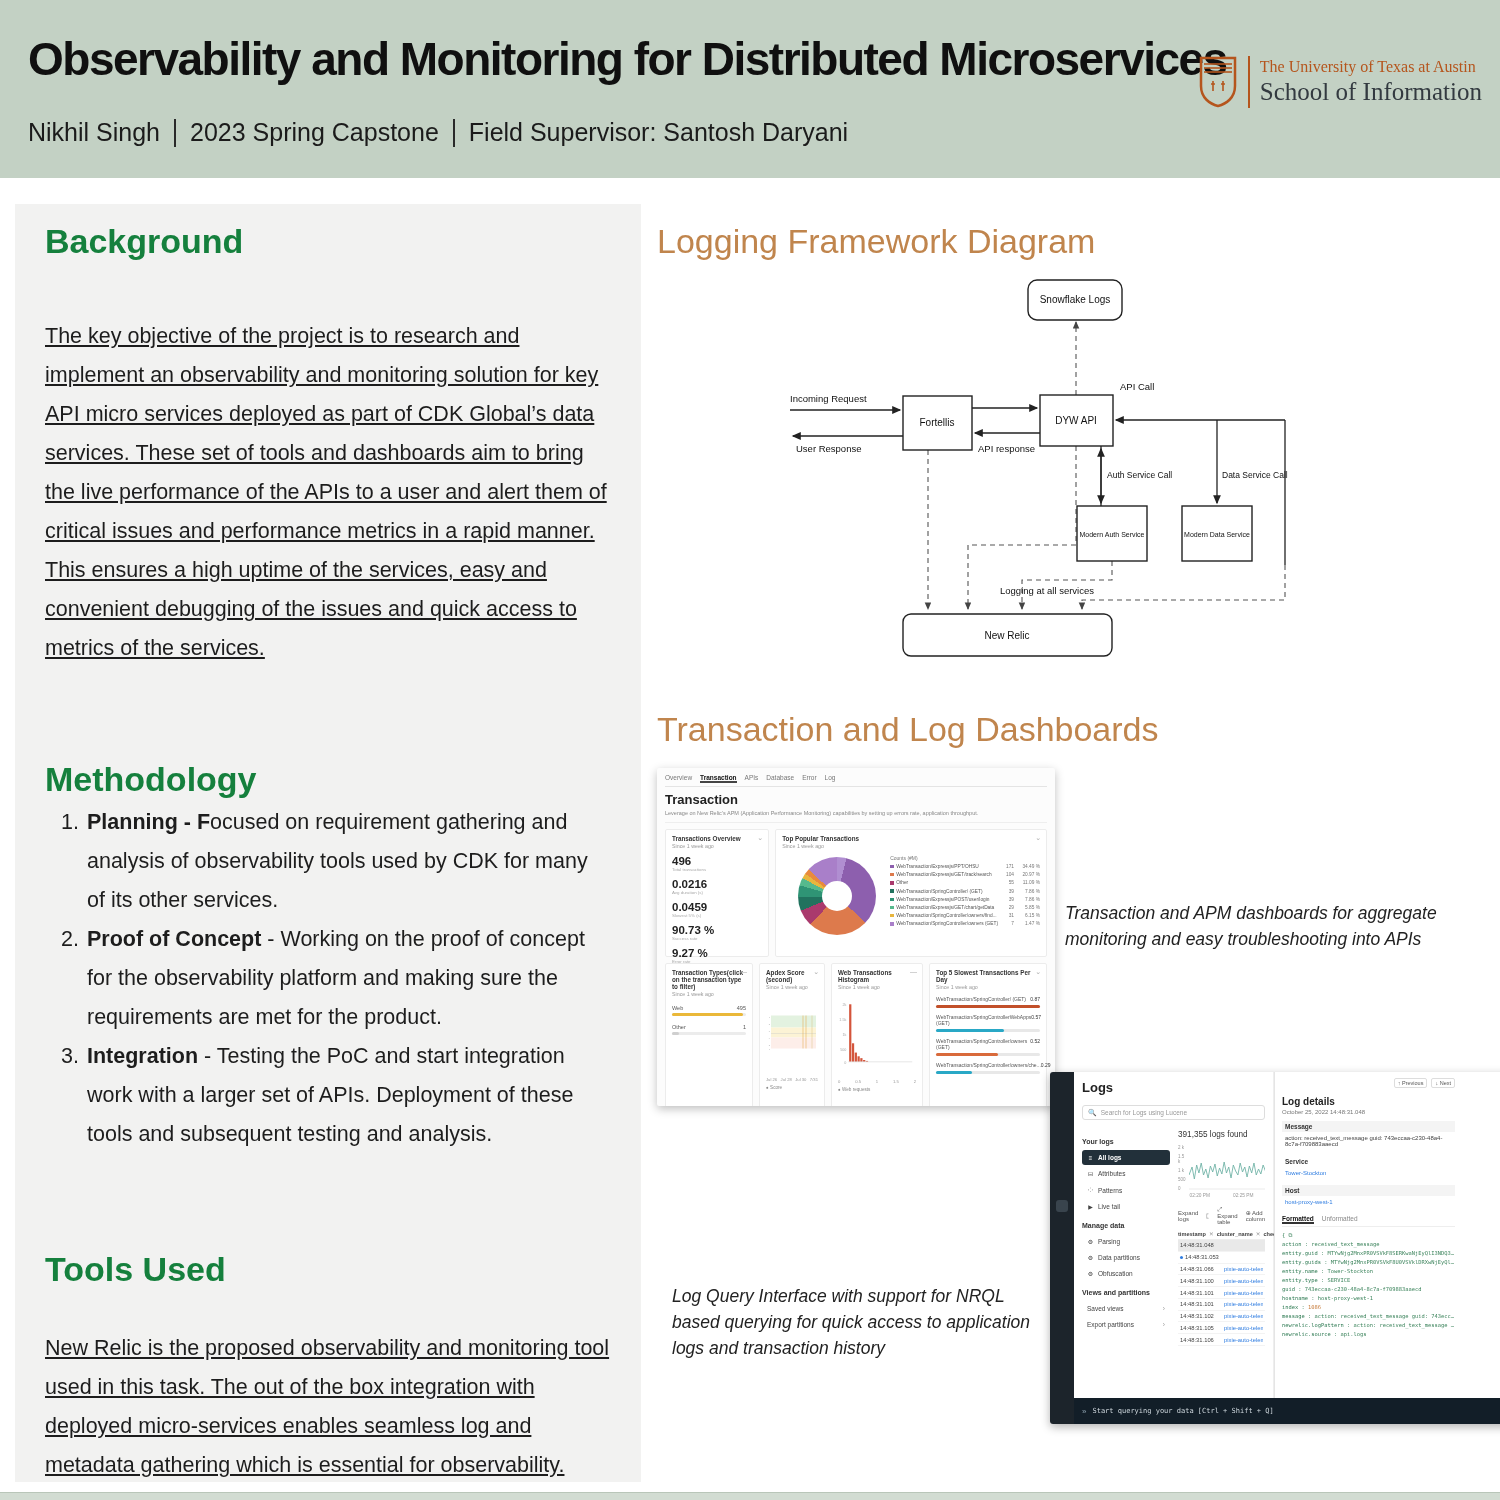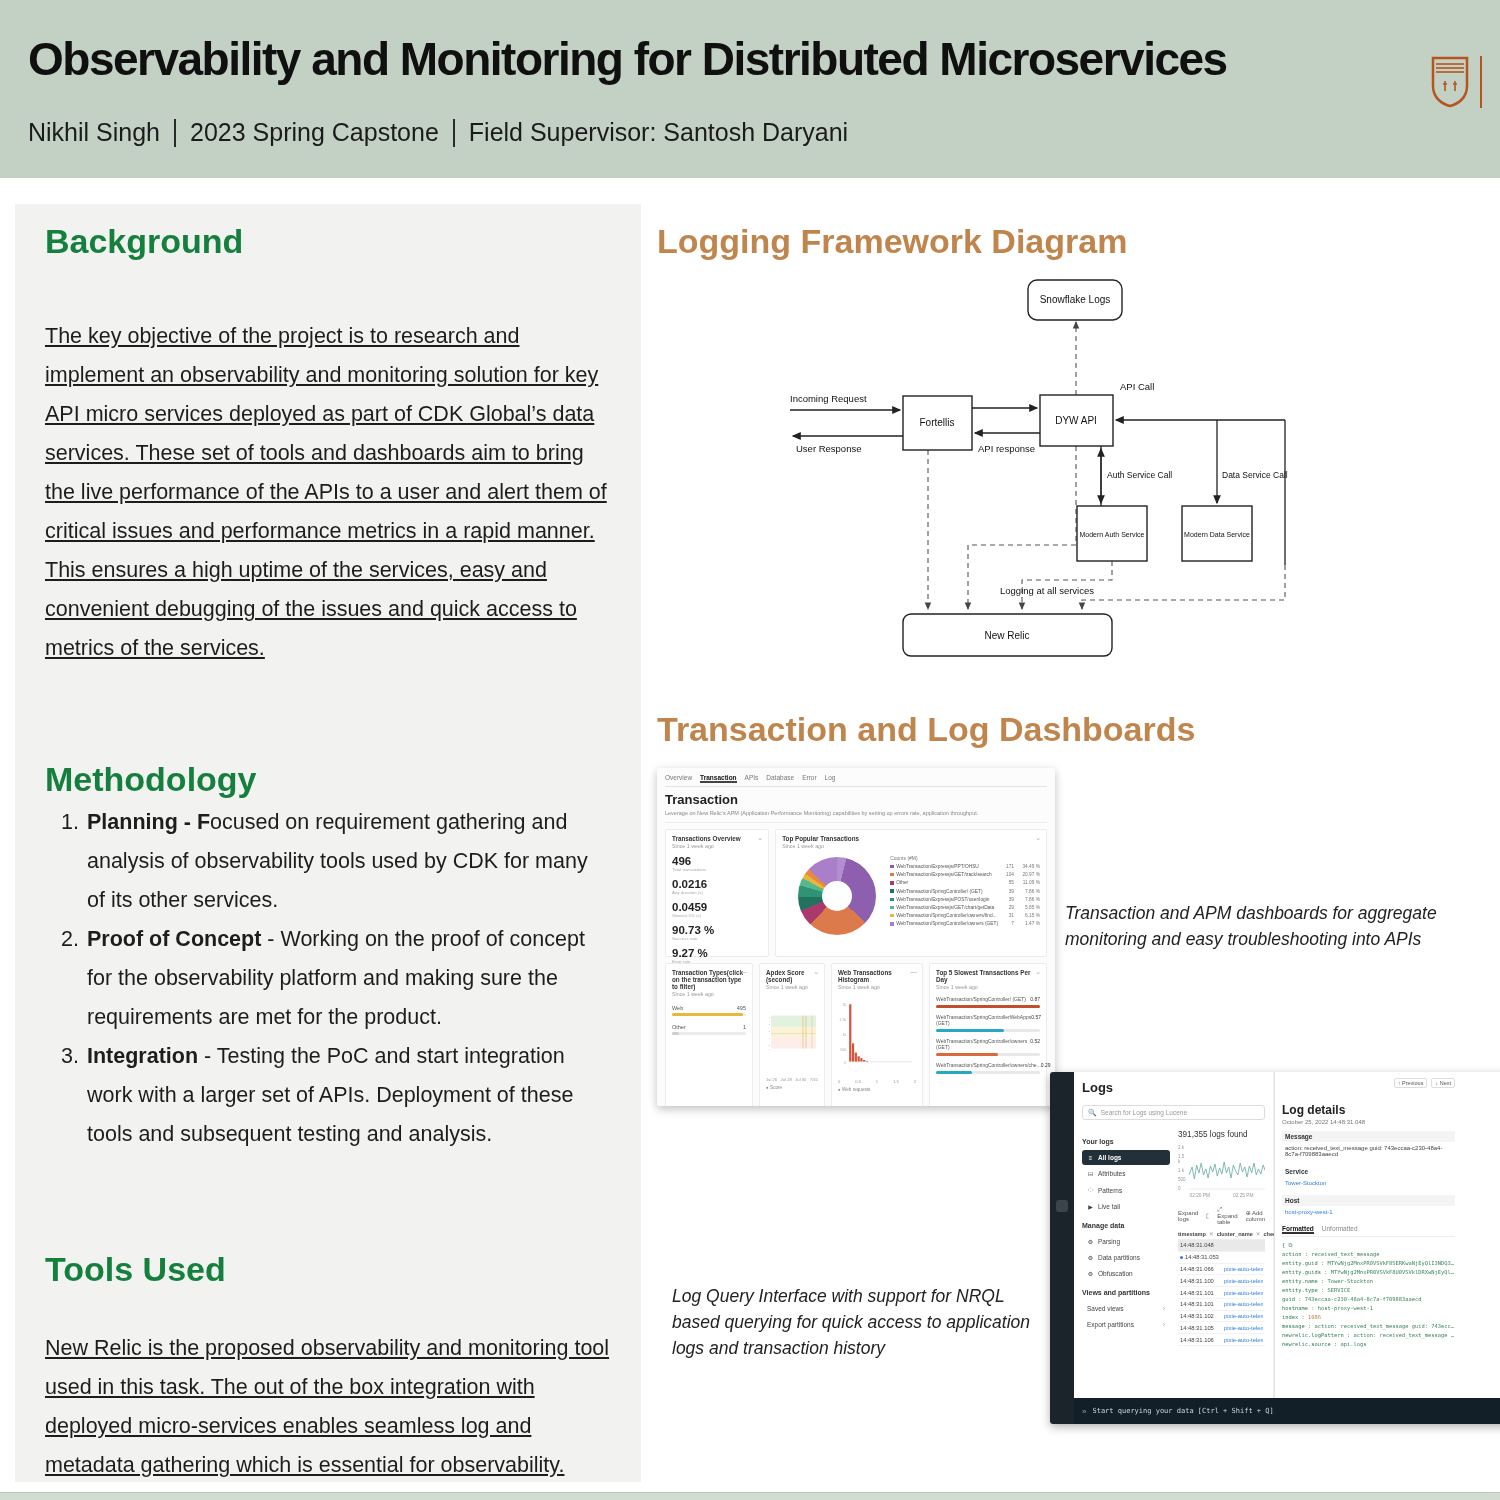--- a/index.html
+++ b/index.html
@@ -25,21 +25,21 @@
   .meth { margin-top:92px; }
   .meth .intro { font-size:21.5px; line-height:39px; color:#1d1d1d; margin-top:28px; }
   .mlist { margin-top:4px; }
   .mitem { display:flex; font-size:21.5px; line-height:39px; color:#1d1d1d; }
   .mitem .num { width:34px; flex:none; text-align:right; margin-right:8px; }
   .mitem .lead { font-weight:700; }
   .tools { margin-top:96px; }
   .tools p.body { margin-top:40px; }
 
   
-  .rhead { position:absolute; font-size:34px; font-weight:700; color:#c0854d; }
+  .rhead { position:absolute; font-size:34px; font-weight:400; color:#c0854d; }
   .caption { position:absolute; font-style:italic; font-size:17.5px; line-height:26px; color:#222; }
 
   
   .diagram { position:absolute; left:700px; top:260px; width:660px; height:432px; }
   .diagram text { font-family:"Liberation Sans", sans-serif; }
 
   
   .txcard { position:absolute; left:657px; top:768px; width:398px; height:338px; background:#fcfcfc;
             box-shadow:0 3px 10px rgba(0,0,0,.25); border-radius:2px; padding:6px 8px; overflow:hidden; }
   .txtabs { display:flex; gap:8px; font-size:6.5px; color:#777; border-bottom:1px solid #e4e4e4; padding-bottom:3px; }
@@ -116,21 +116,21 @@
   .lth { display:flex; gap:3px; font-size:5.6px; color:#444; font-weight:700; border-bottom:1px solid #eee; padding-bottom:2px; }
   .lth .x { color:#999; font-weight:400; }
   .lrow { display:flex; font-size:5.8px; color:#444; padding:2.4px 2px; border-bottom:1px solid #f3f3f3; align-items:center; }
   .lrow.sel { background:#e9e9e9; }
   .lrow .dot { width:3px; height:3px; border-radius:50%; background:#2f7de1; margin-right:2px; }
   .lrow .tm { width:44px; flex:none; }
   .lrow .cl { color:#2f7de1; white-space:nowrap; overflow:hidden; }
   .logright { width:188px; flex:none; border-left:1px solid #e5e5e5; padding:6px 7px; overflow:hidden; background:#fff; }
   .pnrow { display:flex; justify-content:flex-end; gap:4px; font-size:5.5px; color:#555; }
   .pnbtn { border:1px solid #ddd; border-radius:2px; padding:1px 3px; }
-  .ldtitle { font-size:12px; font-weight:700; color:#222; margin-top:15px; }
+  .ldtitle { font-size:10px; font-weight:700; color:#222; margin-top:8px; }
   .lddate { font-size:6px; color:#777; margin-top:2px; }
   .ldsec { margin-top:6px; }
   .ldlbl { font-size:6.5px; font-weight:700; color:#333; background:#f4f4f4; padding:2px 3px; }
   .ldval { font-size:6px; color:#444; padding:3px 3px; }
   .ldval.link { color:#2f7de1; }
   .ldtabs { display:flex; gap:8px; font-size:6.5px; margin-top:7px; border-bottom:1px solid #eee; padding-bottom:2px; }
   .ldtabs .t1 { color:#111; font-weight:700; border-bottom:2px solid #333; }
   .ldtabs .t2 { color:#888; }
   .code { font-family:"DejaVu Sans Mono", monospace; font-size:5.4px; line-height:9px; margin-top:4px; color:#3c845c; }
   .code .row { white-space:nowrap; overflow:hidden; text-overflow:ellipsis; }
@@ -160,20 +160,24 @@
     </div>
     <div class="logo">
       <svg class="shield" viewBox="0 0 40 52">
         <path d="M3 2 H37 V30 C37 42 28 48 20 50 C12 48 3 42 3 30 Z" fill="none" stroke="#b5551d" stroke-width="2.5"></path>
         <line x1="6" y1="8" x2="34" y2="8" stroke="#b5551d" stroke-width="1.6"></line>
         <line x1="6" y1="12" x2="34" y2="12" stroke="#b5551d" stroke-width="1.6"></line>
         <line x1="6" y1="16" x2="34" y2="16" stroke="#b5551d" stroke-width="1.6"></line>
         <path d="M13 28 l4 0 m-2 -3 l0 10 m8 -7 l4 0 m-2 -3 l0 10" stroke="#b5551d" stroke-width="1.6" fill="none"></path>
       </svg>
       <div class="logo-div"></div>
+      <div class="logo-text">
+        <div class="l1">The University of Texas at Austin</div>
+        <div class="l2">School of Information</div>
+      </div>
     </div>
   </div>
 
   <div class="leftpanel">
     <section>
       <h2 class="sec">Background</h2>
       <p class="body">The key objective of the project is to research and implement an observability and monitoring solution for key API micro services deployed as part of CDK Global’s data services. These set of tools and dashboards aim to bring the live performance of the APIs to a user and alert them of critical issues and performance metrics in a rapid manner. This ensures a high uptime of the services, easy and convenient debugging of the issues and quick access to metrics of the services.</p>
     </section>
 
     <section class="meth">

